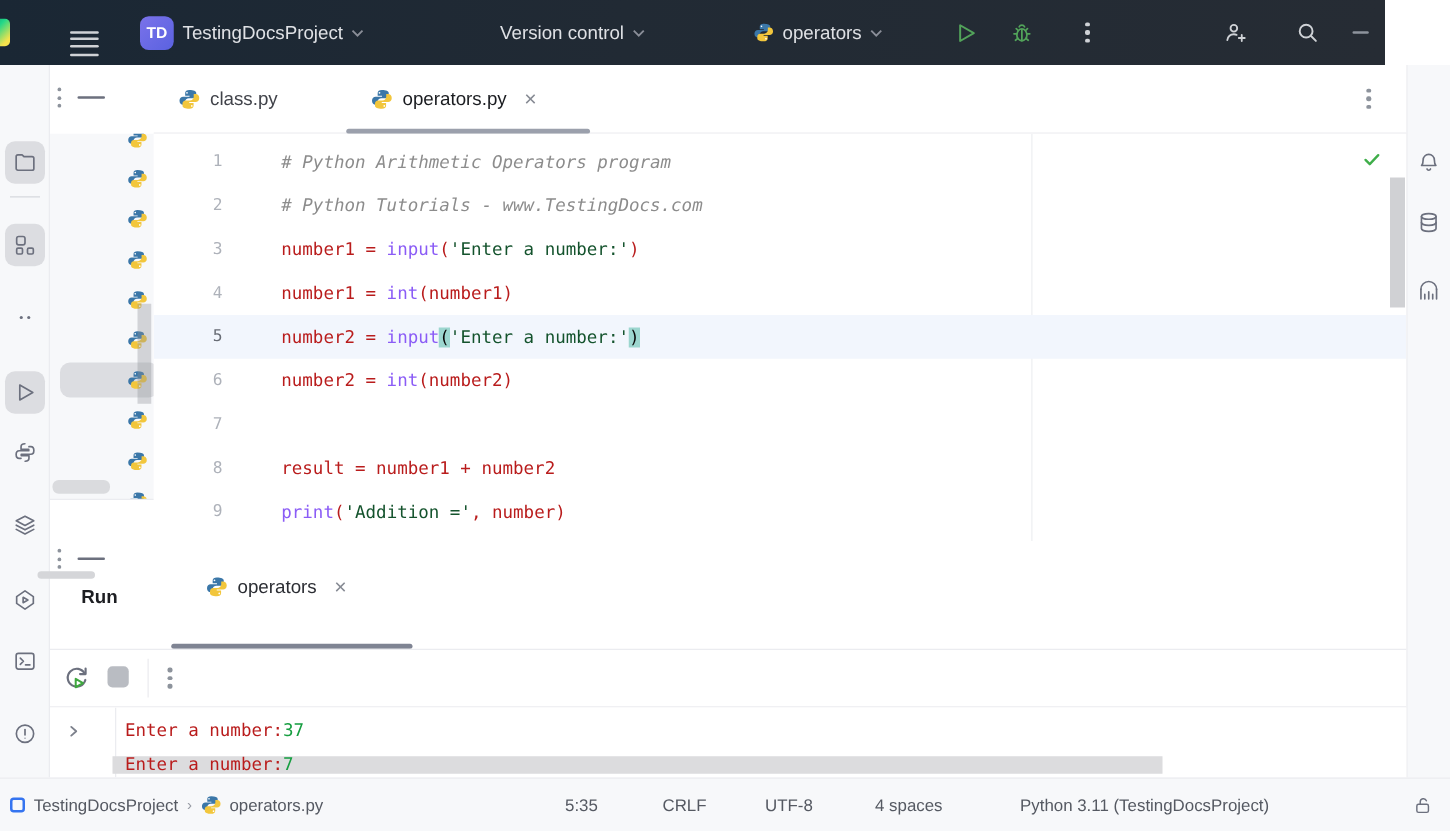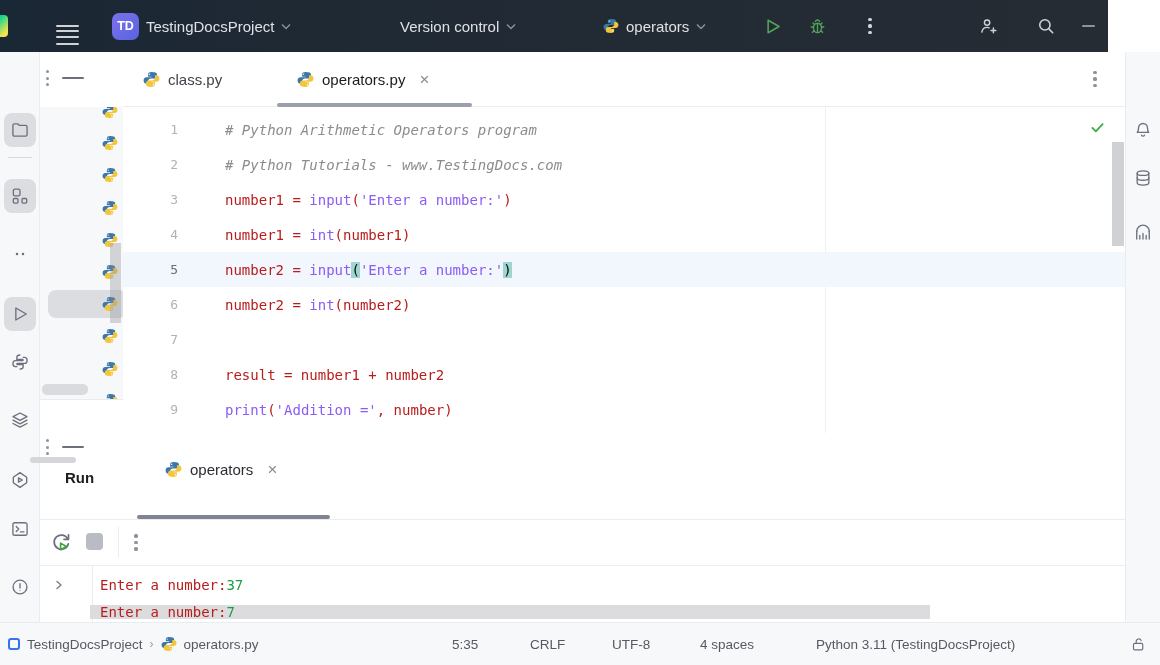--- a/index.html
+++ b/index.html
@@ -64,21 +64,21 @@
   .margin-guide { position:absolute; left:702px; top:0; width:1px; height:326px; background:#eef0f2; }
   .code-row { position:relative; height:35px; display:flex; align-items:center; z-index:1; }
   .code-row.active { background:#f2f6fd; }
   .ln { width:55px; flex:none; text-align:right; font-family:"DejaVu Sans Mono", monospace;
     font-size:13px; color:#aeb2ba; }
   .code-row.active .ln { color:#686c75; }
   .codeln { margin-left:47px; font-family:"DejaVu Sans Mono", monospace; font-size:14px;
     color:#080808; white-space:pre; }
   .tk-p { color:#b91c1c; }
   .tk-b { color:#8b5cf6; }
-  .tk-s { color:#8b5cf6; }
+  .tk-s { color:#14532d; }
   .tk-c { color:#8c8c8c; font-style:italic; }
   .tk-hl { color:#080808; background:#9cd6cf; }
   .ed-vscroll { position:absolute; left:989px; top:35px; width:12px; height:104px;
     background:rgba(150,153,160,.45); z-index:3; }
   .inspect-check { position:absolute; left:966px; top:12px; z-index:3; }
 
   
   #run-panel { position:absolute; left:40px; top:433px; width:1085px; height:189px; background:#fff; }
   .rp-topbar { position:absolute; left:-10px; top:24px; width:46px; height:6px; background:#d5d6d9; border-radius:3px; }
   .rp-title { position:absolute; left:25px; top:36px; font-size:15px; font-weight:bold; color:#1d1e22; }

